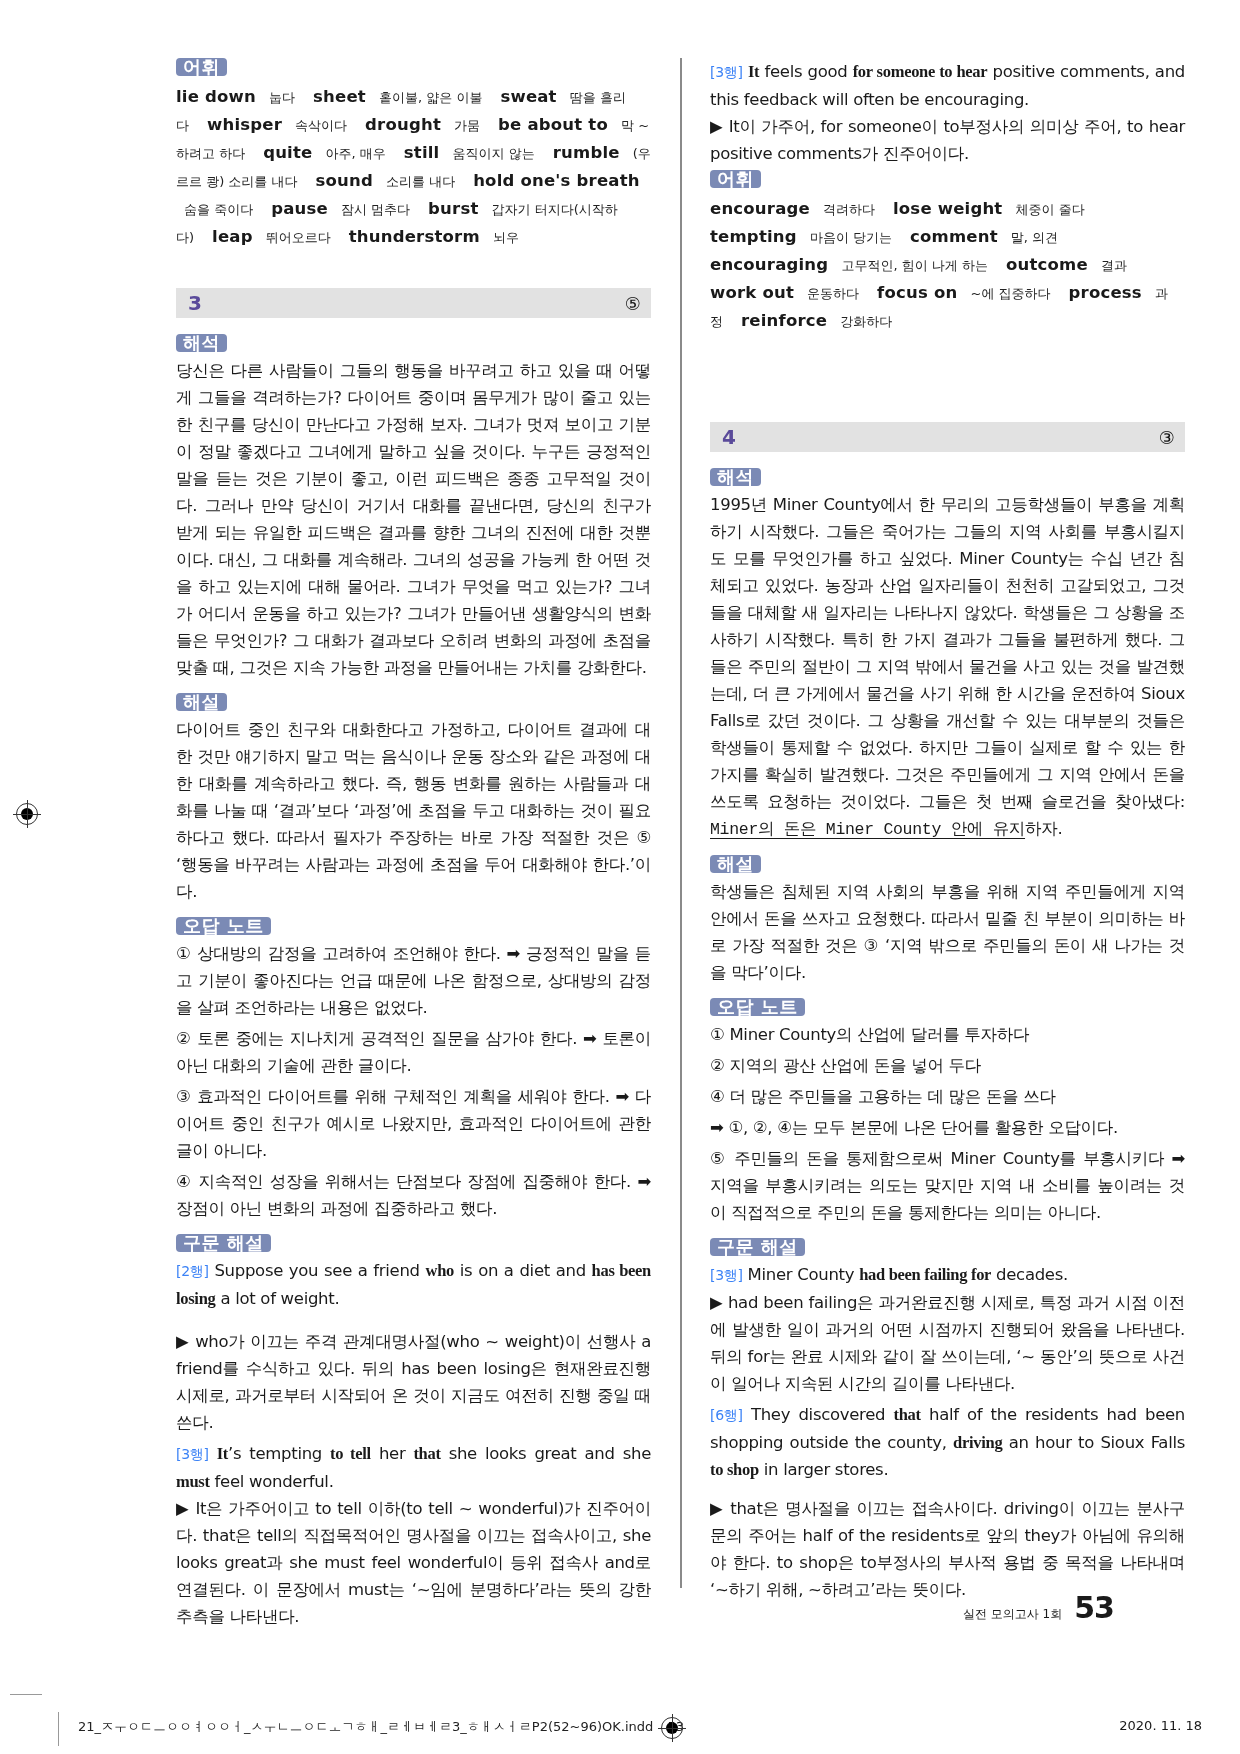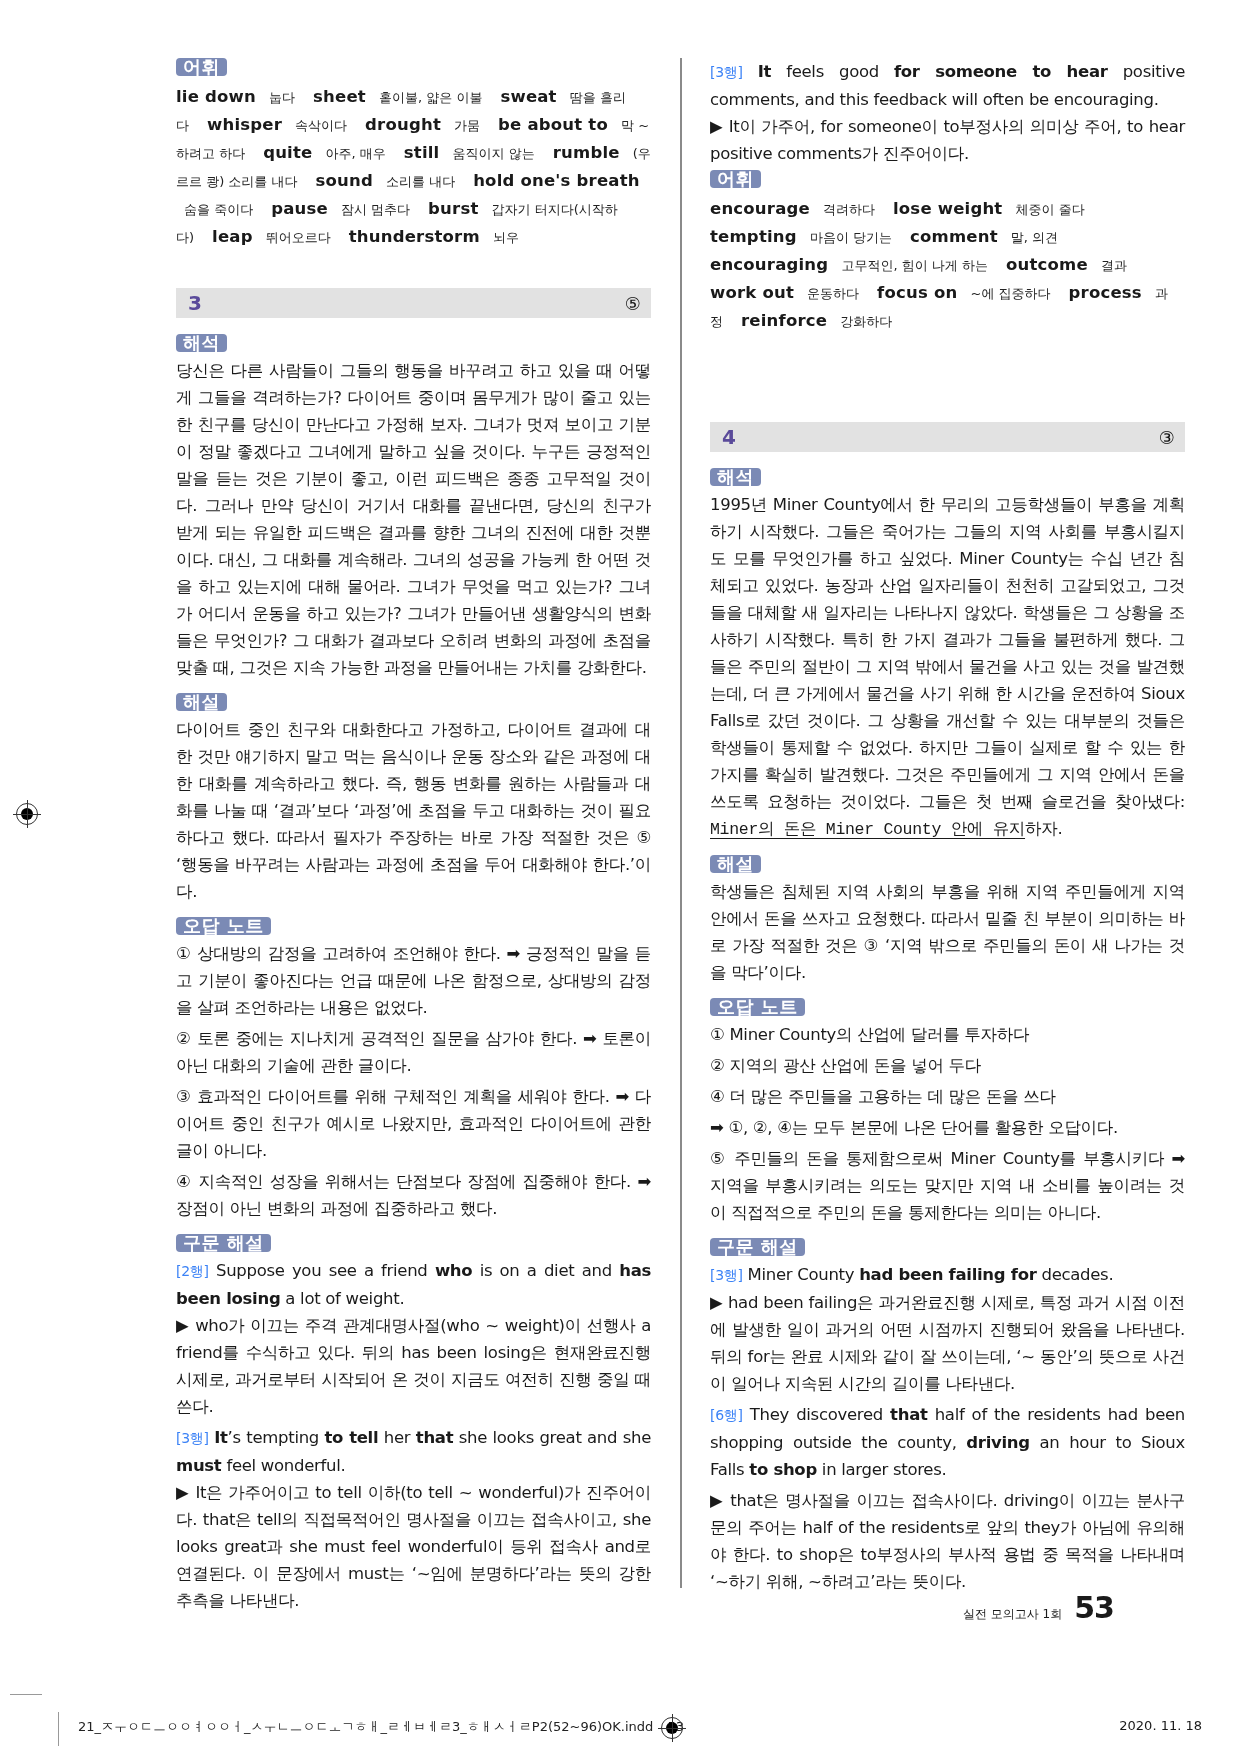--- a/index.html
+++ b/index.html
@@ -11,21 +11,21 @@
   .badge { display: inline-block; background: #7b8ab5; color: #fff; font-size: 18px; font-weight: bold; line-height: 18px; padding: 0 7px; border-radius: 4px; letter-spacing: 0.5px; }
   .vocab { font-size: 16px; line-height: 27px; margin-top: 6px; word-spacing: 0; }
   .vocab .en { font-weight: bold; font-size: 16.5px; letter-spacing: 0.2px; }
   .vocab .ko { font-size: 13px; margin: 0 18px 0 8px; color: #222; }
   .qhead { height: 30px; background: #e2e2e2; display: flex; align-items: center; justify-content: space-between; padding: 0 10px 0 12px; }
   .qnum { color: #5a4a9a; font-weight: bold; font-size: 20px; }
   .qans { font-size: 18px; color: #111; }
   .para { font-size: 16.5px; line-height: 27px; text-align: justify; margin: 4px 0 0 0; letter-spacing: -0.3px; }
   .blk { margin-top: 12px; }
   .line-ref { font-size: 14px; color: #3b82f6; }
-  b { font-weight: bold; }
+  b { font-weight: bold; font-family: Liberation Serif, serif; }
   .ul { text-decoration: underline; text-underline-offset: 4px; font-family: Liberation Mono, monospace; }
   .footer-text { position: absolute; font-size: 15px; }
   .reg { position: absolute; width: 22px; height: 22px; border-radius: 50%; border: 1px solid #333; box-sizing: border-box; }
   .reg::before { content: ""; position: absolute; left: 4px; top: 4px; width: 12px; height: 12px; background: #000; border-radius: 50%; }
   .reg::after { content: ""; position: absolute; left: -4px; top: 10px; width: 28px; height: 1px; background: #333; }
   .reg .v { position: absolute; left: 10px; top: -4px; width: 1px; height: 28px; background: #333; }
 </style>
 </head>
 <body>
 
@@ -60,21 +60,21 @@
           <p class="para">② 토론 중에는 지나치게 공격적인 질문을 삼가야 한다. ➡ 토론이 아닌 대화의 기술에 관한 글이다.</p>
           <p class="para">③ 효과적인 다이어트를 위해 구체적인 계획을 세워야 한다. ➡ 다이어트 중인 친구가 예시로 나왔지만, 효과적인 다이어트에 관한 글이 아니다.</p>
           <p class="para">④ 지속적인 성장을 위해서는 단점보다 장점에 집중해야 한다. ➡ 장점이 아닌 변화의 과정에 집중하라고 했다.</p>
         </div>
     </div>
 
     <div class="blk">
       <span class="badge">구문 해설</span>
       <div id="grammar-left">
           <p class="para"><span class="line-ref">[2행]</span><span> Suppose you see a friend </span><b>who</b><span> is on a diet and </span><b>has been losing</b><span> a lot of weight.</span></p>
-          <p class="para" style="margin-top:0">▶ who가 이끄는 주격 관계대명사절(who ~ weight)이 선행사 a friend를 수식하고 있다. 뒤의 has been losing은 현재완료진행 시제로, 과거로부터 시작되어 온 것이 지금도 여전히 진행 중일 때 쓴다.</p>
+          <p class="para" style="margin-top:16px">▶ who가 이끄는 주격 관계대명사절(who ~ weight)이 선행사 a friend를 수식하고 있다. 뒤의 has been losing은 현재완료진행 시제로, 과거로부터 시작되어 온 것이 지금도 여전히 진행 중일 때 쓴다.</p>
           <p class="para"><span class="line-ref">[3행]</span><span> </span><b>It</b><span>’s tempting </span><b>to tell</b><span> her </span><b>that</b><span> she looks great and she </span><b>must</b><span> feel wonderful.</span></p>
           <p class="para" style="margin-top:0">▶ It은 가주어이고 to tell 이하(to tell ~ wonderful)가 진주어이다. that은 tell의 직접목적어인 명사절을 이끄는 접속사이고, she looks great과 she must feel wonderful이 등위 접속사 and로 연결된다. 이 문장에서 must는 ‘~임에 분명하다’라는 뜻의 강한 추측을 나타낸다.</p>
         </div>
     </div>
   </div>
 </div>
 
 <div class="col col-right">
   <div style="position:absolute; top:54px; width:475px;">
     <div id="grammar-cont">
@@ -114,21 +114,21 @@
           <p class="para">⑤ 주민들의 돈을 통제함으로써 Miner County를 부흥시키다 ➡ 지역을 부흥시키려는 의도는 맞지만 지역 내 소비를 높이려는 것이 직접적으로 주민의 돈을 통제한다는 의미는 아니다.</p>
         </div>
     </div>
 
     <div class="blk">
       <span class="badge">구문 해설</span>
       <div id="grammar-right">
           <p class="para"><span class="line-ref">[3행]</span><span> Miner County </span><b>had been failing for</b><span> decades.</span></p>
           <p class="para" style="margin-top:0">▶ had been failing은 과거완료진행 시제로, 특정 과거 시점 이전에 발생한 일이 과거의 어떤 시점까지 진행되어 왔음을 나타낸다. 뒤의 for는 완료 시제와 같이 잘 쓰이는데, ‘~ 동안’의 뜻으로 사건이 일어나 지속된 시간의 길이를 나타낸다.</p>
           <p class="para"><span class="line-ref">[6행]</span><span> They discovered </span><b>that</b><span> half of the residents had been shopping outside the county, </span><b>driving</b><span> an hour to Sioux Falls </span><b>to shop</b><span> in larger stores.</span></p>
-          <p class="para" style="margin-top:4px">▶ that은 명사절을 이끄는 접속사이다. driving이 이끄는 분사구문의 주어는 half of the residents로 앞의 they가 아님에 유의해야 한다. to shop은 to부정사의 부사적 용법 중 목적을 나타내며 ‘~하기 위해, ~하려고’라는 뜻이다.</p>
+          <p class="para" style="margin-top:12px">▶ that은 명사절을 이끄는 접속사이다. driving이 이끄는 분사구문의 주어는 half of the residents로 앞의 they가 아님에 유의해야 한다. to shop은 to부정사의 부사적 용법 중 목적을 나타내며 ‘~하기 위해, ~하려고’라는 뜻이다.</p>
         </div>
     </div>
   </div>
 </div>
 
 <div class="footer-text" style="right:126px; top:1590px; display:flex; align-items:baseline; gap:12px;">
   <span style="font-size:12px;">실전 모의고사 1회</span>
   <span style="font-size:30px; font-weight:bold; letter-spacing:-1px;">53</span>
 </div>
 

